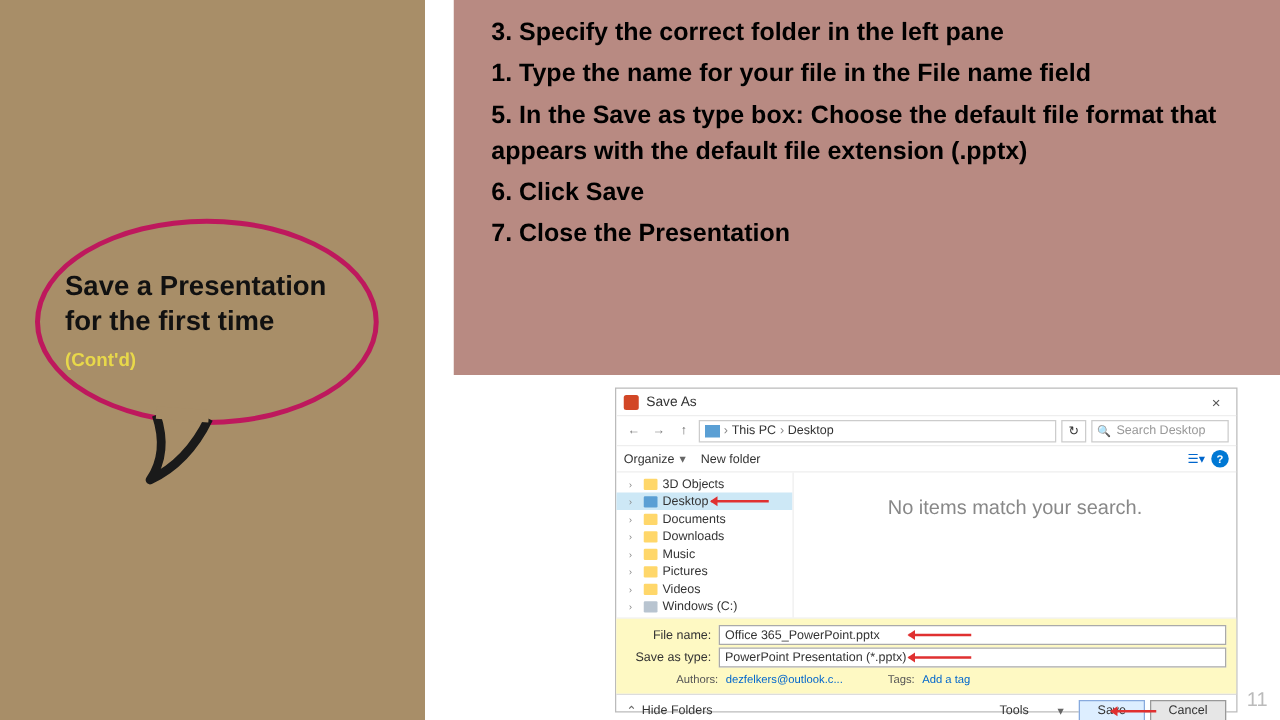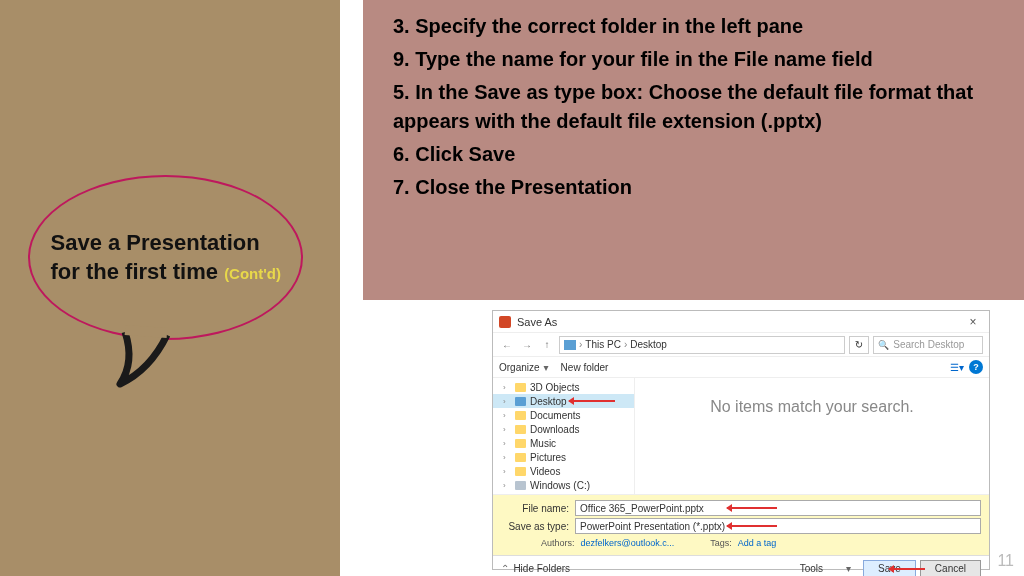--- a/index.html
+++ b/index.html
@@ -1,21 +1,21 @@
 <!DOCTYPE html>
 <html><head>
 <meta charset="utf-8">
 <style>
   * { box-sizing: border-box; margin: 0; padding: 0; }
   body { font-family: Arial, sans-serif; width: 1024px; height: 576px; overflow: hidden; background: #fff; position: relative; }
 
   .left-pane { position: absolute; left: 0; top: 0; width: 340px; height: 576px; background: #a88e68; }
 
   .speech-bubble { position: absolute; left: 20px; top: 175px; width: 300px; height: 215px; }
-  .bubble-oval { position: absolute; width: 275px; height: 165px; left: 8px; top: 0; border: 2px solid #be185d; border-radius: 50%; display: flex; align-items: center; justify-content: flex-end; padding: 20px; }
+  .bubble-oval { position: absolute; width: 275px; height: 165px; left: 8px; top: 0; border: 4px solid #be185d; border-radius: 50%; display: flex; align-items: center; justify-content: flex-start; padding: 20px; }
   .bubble-tail { position: absolute; left: 95px; top: 147px; width: 0; height: 0; }
   .bubble-tail svg { position: absolute; top: 0; left: 0; }
   .bubble-text { font-size: 22px; font-weight: bold; color: #111; line-height: 1.3; }
   .bubble-text .contd { color: #e8d84a; font-size: 15px; }
 
   .instruction-box { position: absolute; left: 340px; top: 0; width: 684px; height: 300px; background: #b88a82; padding: 12px 30px 12px 30px; margin-left: 23px; }
   .instruction-box p { font-size: 20px; font-weight: bold; color: #000; line-height: 1.45; margin-bottom: 4px; }
   .instruction-box .ital { }
 
   .dialog { position: absolute; left: 492px; top: 310px; width: 498px; height: 260px; background: #fff; border: 1px solid #bbb; font-size: 10px; font-family: 'Segoe UI', Arial, sans-serif; color: #333; }
@@ -90,21 +90,21 @@
       <svg width="70" height="70">
           <path d="M 10 10 Q 20 40 5 62 Q 35 48 52 13" fill="#a88e68" stroke="#1a1a1a" stroke-width="7" stroke-linejoin="round"></path>
           <path d="M 10 8 L 52 11" stroke="#a88e68" stroke-width="10"></path>
         </svg>
     </div>
   </div>
 </div>
 
 <div class="instruction-box">
   <p>3. Specify the correct folder in the left pane</p>
-  <p><span>9. Type the name for your file in the </span><span class="ital">File name</span><span> field</span></p>
+  <p><span>1. Type the name for your file in the </span><span class="ital">File name</span><span> field</span></p>
   <p><span>5. In the </span><span class="ital">Save as type</span><span> box: Choose the default file format that appears with the default file extension (.pptx)</span></p>
   <p><span>6. Click </span><span class="ital">Save</span></p>
   <p><span>7. </span><span class="ital">Close</span><span> the Presentation</span></p>
 </div>
 
 <div class="dialog">
   <div class="dialog-titlebar">
     <div class="ppt-icon"></div>
     <div class="dialog-title">Save As</div>
     <div class="dialog-close">×</div>

